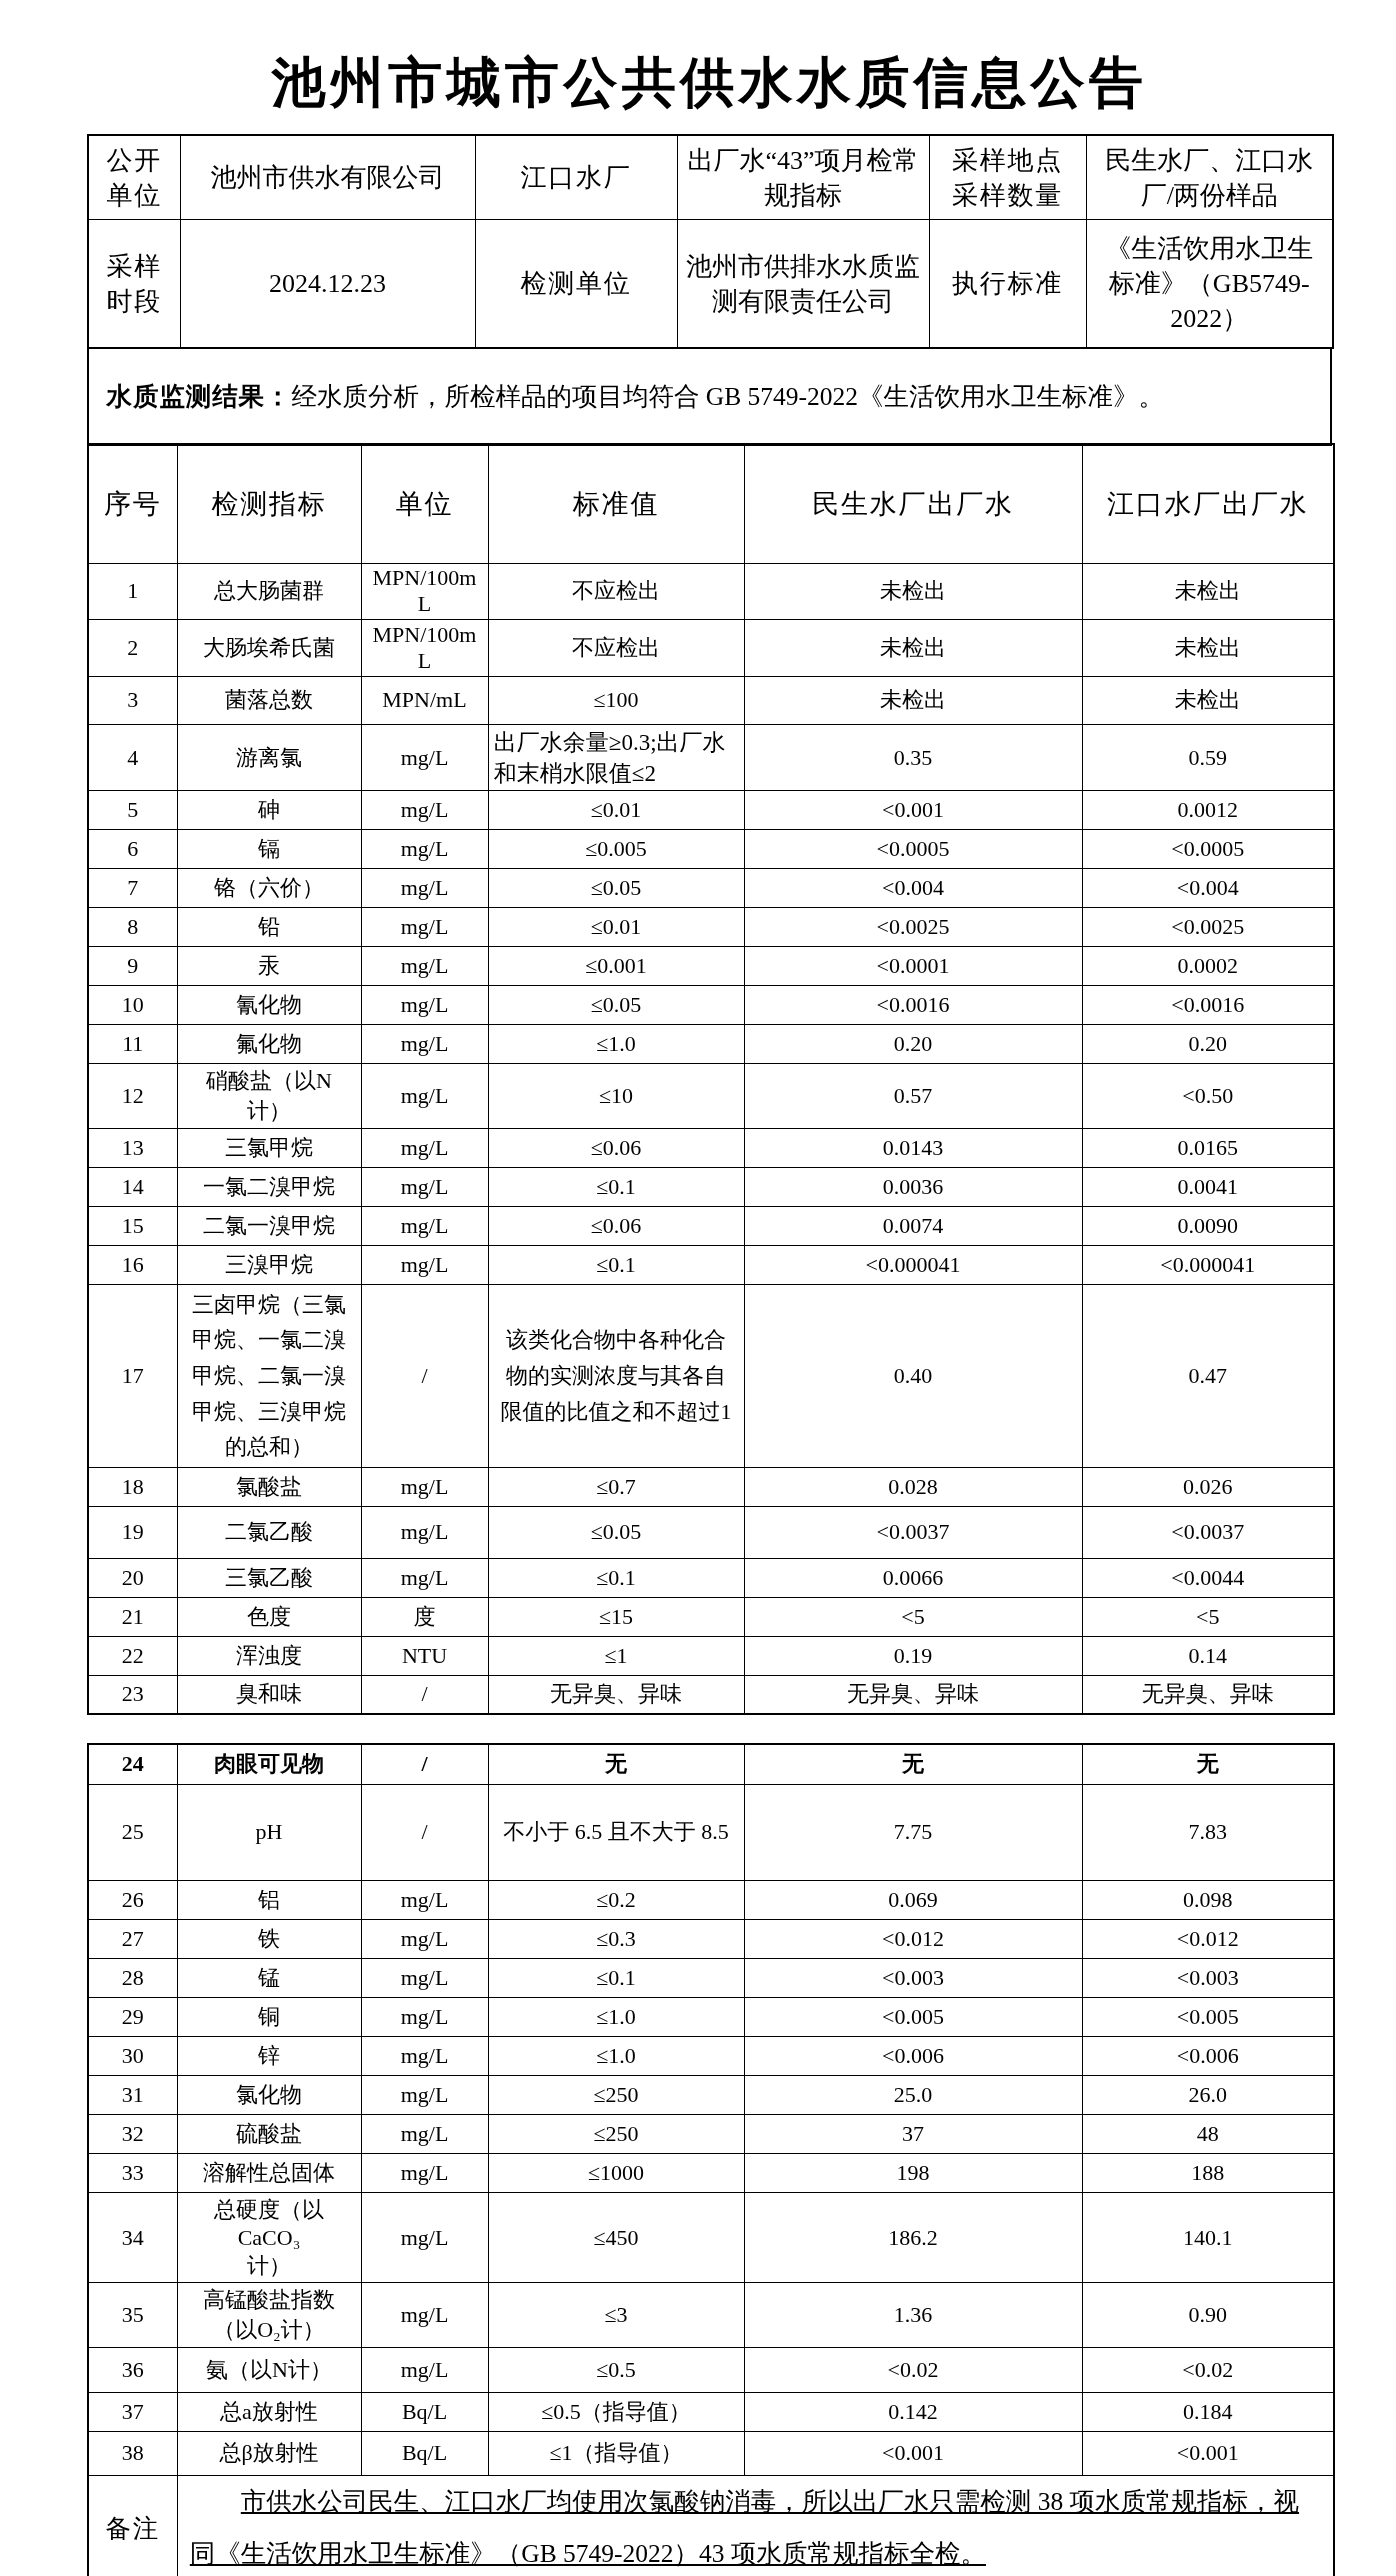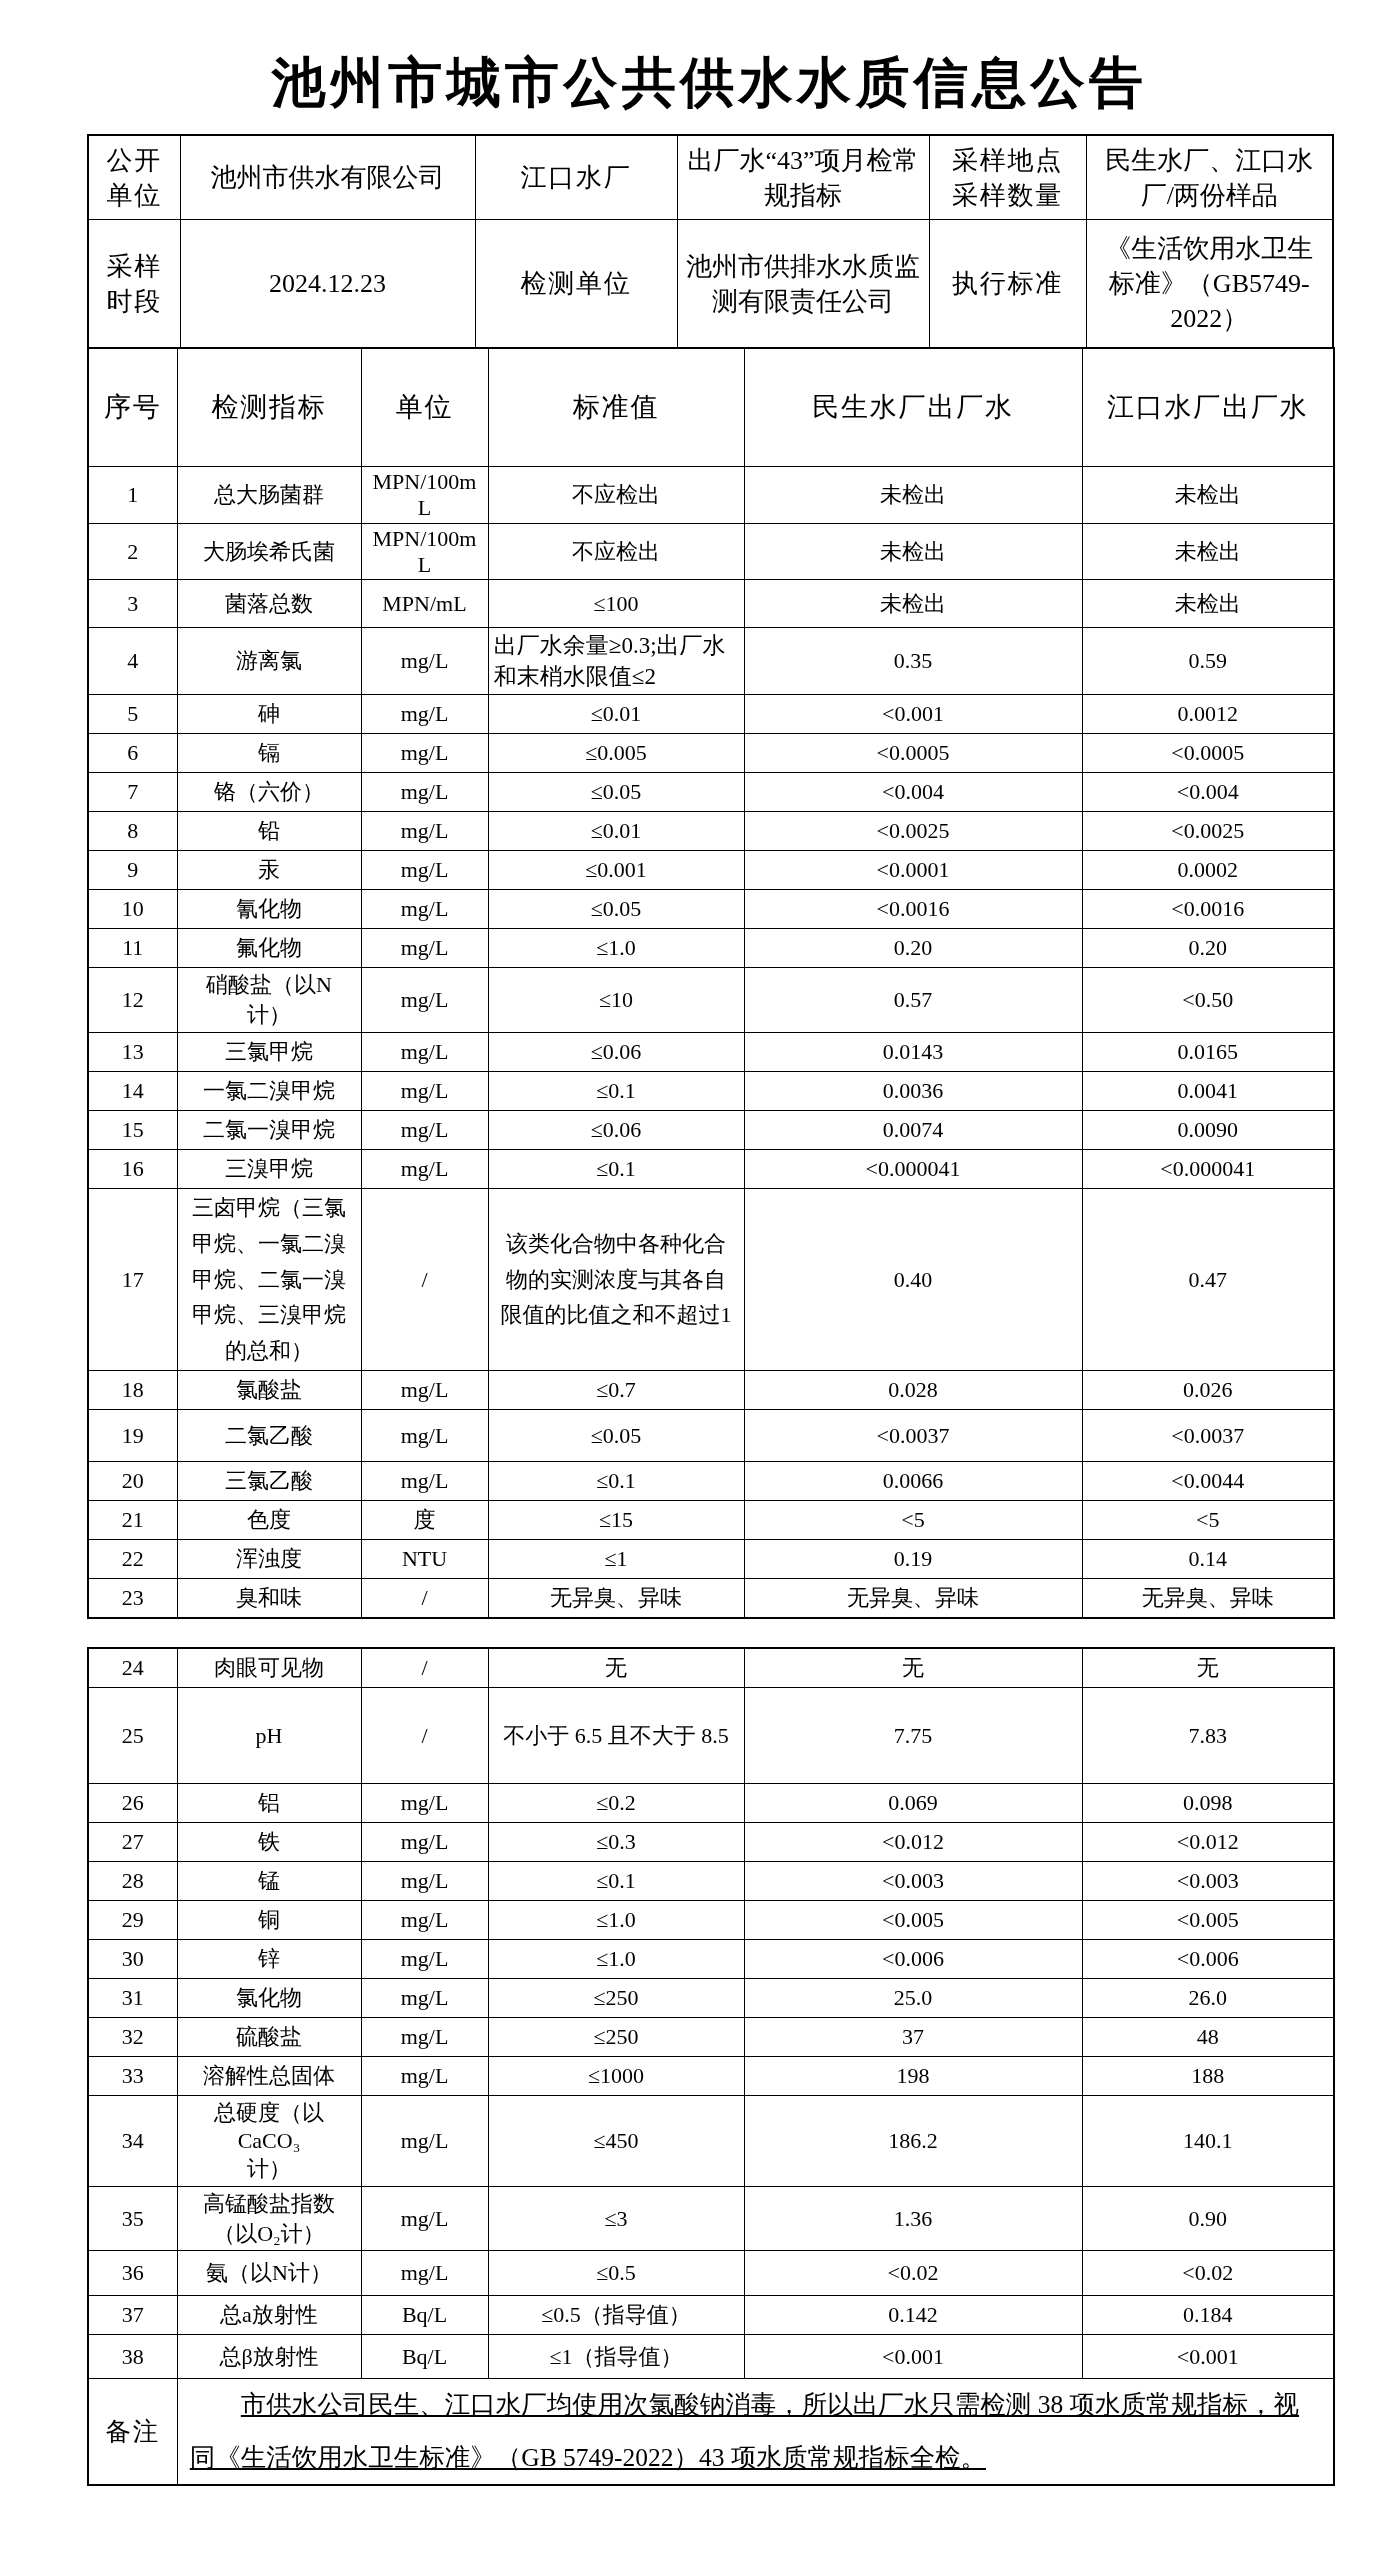--- a/index.html
+++ b/index.html
@@ -36,21 +36,21 @@
   .main-table thead th{font-size:27px;font-weight:normal;letter-spacing:1.8px;}
   .main-table tbody tr{height:39px;}
   .t1 tbody tr:nth-child(1){height:48px;}
   .t1 tbody tr:nth-child(2){height:48px;}
   .t1 tbody tr:nth-child(3){height:48px;}
   .t1 tbody tr:nth-child(4){height:66px;}
   .t1 tbody tr:nth-child(4) td.std{font-size:23px;text-align:left;padding-left:5.3px;}
   .t1 tbody tr:nth-child(17){height:172px;}
   .t1 tbody tr:nth-child(17) td{line-height:1.62;}
   .t1 tbody tr:nth-child(19){height:52px;}
-  .t2 tbody.gen tr:nth-child(1){height:40px;}
+  .t2 tbody.gen tr:nth-child(1){height:40px;font-weight:bold;}
   .t2 tbody.gen tr:nth-child(2){height:96px;}
   .t2 tbody.gen tr:nth-child(11){height:74px;}
   .t2 tbody.gen tr:nth-child(12){height:57px;}
   .t2 tbody.gen tr:nth-child(13){height:45px;}
   .t2 tbody.gen tr:nth-child(15){height:44px;}
   .note-row{height:146px;}
   .note-label{font-size:25.5px;letter-spacing:1.8px;}
   .note-cell{
     text-align:left;font-size:25.5px;line-height:2.05;text-indent:2em;padding:0 12.3px;text-decoration:underline;
   }
@@ -85,20 +85,24 @@
         <td class="label">采样时段</td>
         <td>2024.12.23</td>
         <td class="label">检测单位</td>
         <td>池州市供排水水质监测有限责任公司</td>
         <td class="label">执行标准</td>
         <td>《生活饮用水卫生标准》（GB5749-2022）</td>
       </tr>
     </tbody>
   </table>
 
+  <div class="result-box">
+    <span class="result-label">水质监测结果：</span>
+      <span>经水质分析，所检样品的项目均符合 GB 5749-2022《生活饮用水卫生标准》。</span>
+  </div>
 
   <table class="main-table t1">
     <colgroup>
       <col style="width:89px">
         <col style="width:184px">
         <col style="width:127px">
       <col style="width:256px">
         <col style="width:338px">
         <col style="width:252px">
     </colgroup>

